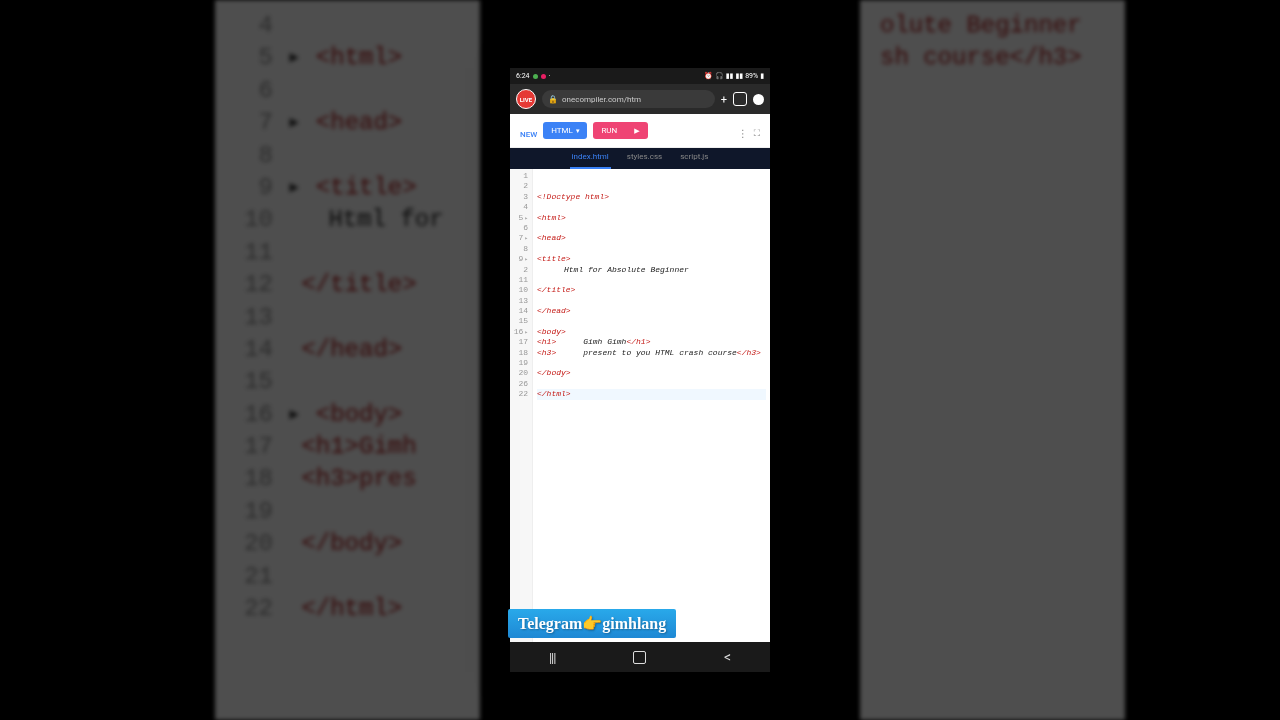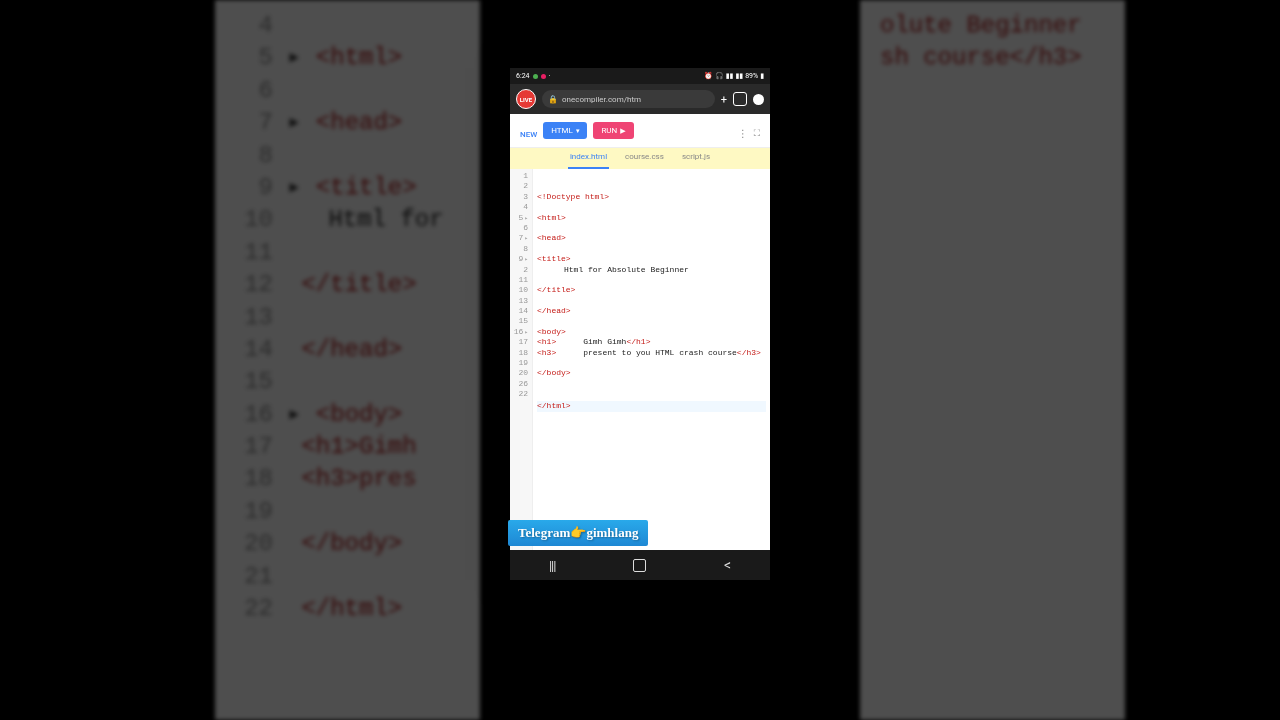--- a/index.html
+++ b/index.html
@@ -37,21 +37,21 @@
   .overlay-dark {
     position:absolute; top:0;left:0;right:0;bottom:0;
     background: rgba(0,0,0,0.35);
   }
 
   .phone {
     position: absolute;
     left: 510px;
     top: 68px;
     width: 260px;
-    height: 512px;
+    height: 604px;
     background: #fff;
     box-shadow: 0 0 30px rgba(0,0,0,0.6);
     display: flex;
     flex-direction: column;
     z-index: 10;
   }
   .statusbar {
     height: 16px;
     background: #1a1a1a;
     color: #fff;
@@ -124,34 +124,34 @@
     cursor:pointer;
     display:flex;align-items:center;gap:3px;
   }
   .btn-run {
     background:#ef4474;
     color:#fff;
     font-size:8px;
     padding:4px 8px;
     border-radius:3px;
     cursor:pointer;
-    display:flex;align-items:center;gap:3px;
+    display:flex;align-items:center;gap:17px;
   }
   .toolbar-spacer{flex:1;}
   .dots-v { color:#888; font-size:10px; cursor:pointer;}
   .expand-icon { color:#888; font-size:9px; cursor:pointer;}
   .chev { font-size:7px; }
   .play { font-size:7px; }
 
   .filetabs {
     display:flex;
     gap:14px;
     padding: 0 8px;
     font-size:8px;
-    background:#fef9c3;
+    background:#0f172a;
     justify-content:center;
   }
   .filetab {
     padding: 4px 2px 6px 2px;
     color:#888;
     cursor:pointer;
     border-bottom:2px solid transparent;
   }
   .filetab.active {
     color:#3b82f6;
@@ -174,34 +174,34 @@
     padding: 2px 4px 2px 2px;
     width:16px;
     border-right:1px solid #eee;
   }
   .gutter div { height:10.4px; }
   .gutter .fold::after { content:"▸"; font-size:6px; margin-left:1px; color:#aaa;}
   .code {
     padding:2px 4px;
     flex:1;
   }
-  .code div { height:10.4px; white-space:pre; }
+  .code div { height:10.4px; white-space:pre;font-style:italic; }
   .t-tag { color:#c41a16; }
   .t-txt { color:#222;padding-left:27px; }
-  .cursor-line { background:#f0f8ff;margin-top:12px; }
+  .cursor-line { background:#f0f8ff; }
 
   .telegram-banner {
     position:absolute;
     bottom: 34px;
     left: -2px;
     background: linear-gradient(#29a9ea,#1e88d4);
     color:#fff;
     font-family: cursive;
     font-weight:bold;
-    font-size:13px;
+    font-size:16px;
     padding: 5px 10px;
     border-radius:2px;
     text-shadow: 1px 1px 2px rgba(0,0,0,0.3);
   }
 
   .navbar {
     height: 30px;
     background:#1a1a1a;
     display:flex;
     align-items:center;
@@ -308,21 +308,21 @@
       <span>RUN</span>
       <span class="play">▶</span>
     </span>
     <span class="toolbar-spacer"></span>
     <span class="dots-v">⋮</span>
     <span class="expand-icon">⛶</span>
   </div>
 
   <div class="filetabs">
     <div class="filetab active">index.html</div>
-    <div class="filetab">course.css</div>
+    <div class="filetab">styles.css</div>
     <div class="filetab">script.js</div>
   </div>
 
   <div class="editor">
     <div class="gutter" id="gutter">
         <div>1</div>
         <div>2</div>
         <div>3</div>
         <div>4</div>
         <div class="fold">5</div>

